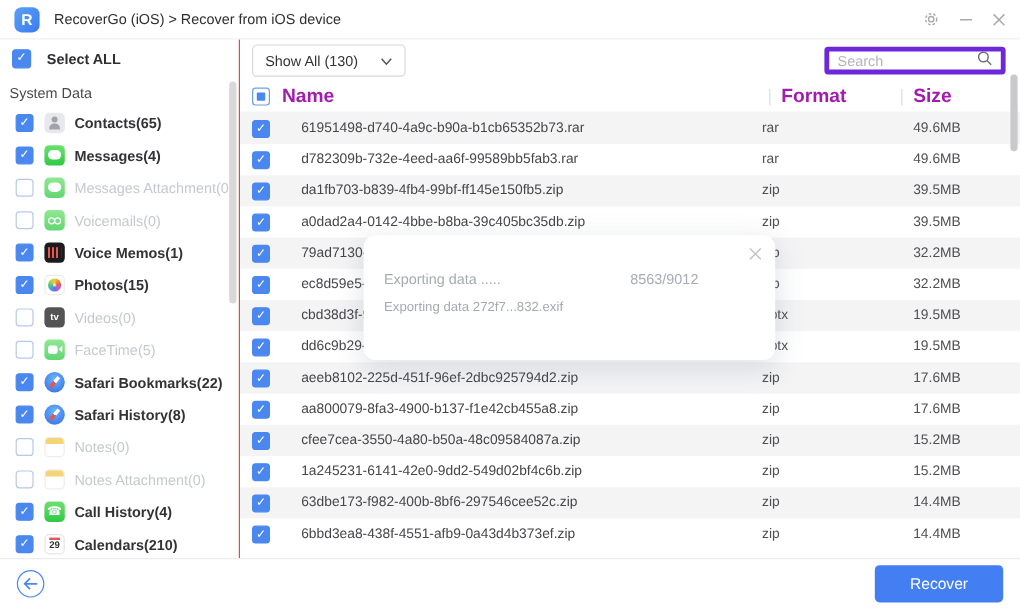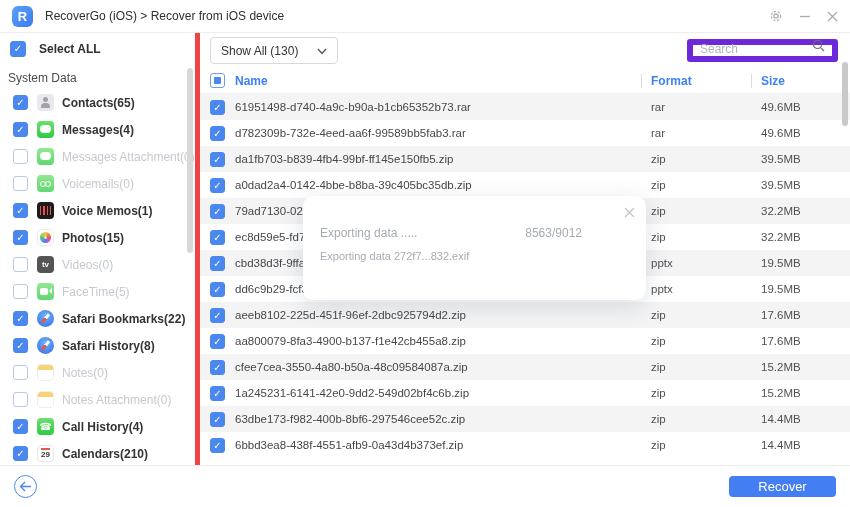--- a/index.html
+++ b/index.html
@@ -12,21 +12,21 @@
     border-bottom:1px solid #ededed; display:flex; align-items:center; padding:0 12px; }
   .logo { width:21px; height:21px; border-radius:6px;
     background:linear-gradient(135deg,#5aa0f8,#3b7bf0); color:#fff; font-weight:bold;
     font-size:13px; display:flex; align-items:center; justify-content:center; margin-right:12px; }
   .title-text { font-size:12px; color:#2f2f31; }
   .tb-icons { margin-left:auto; display:flex; align-items:center; gap:16px; }
   .tb-icons svg { display:block; }
 
   
   .sidebar { position:absolute; top:33px; left:0; width:200px; bottom:42px;
-    border-right:5px solid #ef4444; background:#fff; }
+    border-right:1px solid #ef4444; background:#fff; }
   .main { position:absolute; top:33px; left:200px; right:0; bottom:42px; background:#fff; }
 
   
   .cb { width:15px; height:15px; border-radius:3px; flex:none; position:relative; }
   .cb.checked { background:#4a87ee; border:1px solid #4a87ee; }
   .cb.checked::after { content:"✓"; position:absolute; left:0; top:0; right:0; bottom:0;
     color:#fff; font-size:10px; line-height:14px; text-align:center; }
   .cb.unchecked { background:#fff; border:1px solid #b7c8ea; }
   .cb.indeterminate { background:#fff; border:1px solid #6f9df0; }
   .cb.indeterminate::after { content:""; position:absolute; left:3px; top:3px; width:7px; height:7px;
@@ -84,48 +84,48 @@
   .ic-calendar::after { content:""; position:absolute; top:2px; left:3px; right:3px; height:1.5px; background:#e4574d; }
 
   .sb-scroll { position:absolute; top:35px; right:2px; width:6px; height:185px;
     background:#d8d8d8; border-radius:3px; }
 
   
   .toolbar { height:35px; display:flex; align-items:center; padding:0 12px 0 10px; }
   .dropdown { width:128px; height:27px; border:1px solid #d9d9d9; border-radius:4px;
     display:flex; align-items:center; padding:0 10px; font-size:12px; color:#333; gap:6px; }
   .dropdown .dd-label { flex:1; }
-  .searchbox { margin-left:auto; width:151px; height:23px; border:6px solid #6d28d9; border-radius:3px;
-    display:flex; align-items:flex-end; padding:0 7px; }
+  .searchbox { margin-left:auto; width:151px; height:23px; border:4px solid #6d28d9; border-radius:3px;
+    display:flex; align-items:center; padding:0 7px; }
   .searchbox input { border:none; outline:none; flex:1; font-size:12px; color:#444; width:100px;
     font-family:inherit; background:transparent; }
   .searchbox input::placeholder { color:#b4b4b8; }
 
   
-  .thead { height:26px; display:flex; align-items:center; padding-left:10px; font-size:12px;
-    font-weight:700; color:#3b82f6; border-bottom:1px solid #f2f2f2; }
+  .thead { height:26px; display:flex; align-items:center; padding-left:10px; font-size:16px;
+    font-weight:700; color:#a21caf; border-bottom:1px solid #f2f2f2; }
   .c-check { width:25px; flex:none; display:flex; align-items:center; }
   .c-name { flex:1; min-width:0; }
   .c-format { width:110px; flex:none; position:relative; padding-left:6px; }
   .c-size { width:95px; flex:none; position:relative; padding-left:6px; }
   .thead .c-format::before, .thead .c-size::before { content:""; position:absolute; left:-4px; top:50%;
     transform:translateY(-50%); width:1px; height:14px; background:#dcdcdc; }
-  .trow { height:26px; display:flex; align-items:center; padding-left:10px; font-size:11.5px; color:#46464a; }
+  .trow { height:26px; display:flex; align-items:center; padding-left:10px; font-size:11.5px; color:#46464a;gap:16px; }
   .trow:nth-child(odd) { background:#f4f4f5; }
   .trow .c-name { white-space:nowrap; overflow:hidden; }
   .trow .c-format, .trow .c-size { color:#505054; }
   .tbl-scroll { position:absolute; top:29px; right:2px; width:6px; height:64px;
     background:#c9c9cb; border-radius:3px; }
 
   
   .footer { position:absolute; left:0; right:0; bottom:0; height:42px; background:#fff;
     border-top:1px solid #ececec; display:flex; align-items:center; padding:0 14px; }
   .back-btn { width:23px; height:23px; border-radius:50%; border:1.5px solid #4a87ee;
     display:flex; align-items:center; justify-content:center; }
-  .recover-btn { margin-left:auto; width:107px; height:21px; background:#437ff2; border:none;
+  .recover-btn { margin-left:auto; width:107px; height:31px; background:#437ff2; border:none;
     border-radius:4px; color:#fff; font-size:13px; font-family:inherit; }
 
   
   .modal { position:absolute; left:303px; top:196px; width:343px; height:104px; background:#fff;
     border-radius:10px; box-shadow:0 6px 24px rgba(80,90,110,.18); padding:10px 18px 0 17px; }
   .modal-close { position:absolute; top:8px; right:11px; }
   .m-row1 { display:flex; margin-top:20px; font-size:12px; color:#a6abb2; }
   .m-count { margin-left:auto; margin-right:46px; }
   .m-row2 { display:flex; align-items:center; margin-top:7px; }
   .ptrack { width:262px; height:10px; border-radius:5px; background:#efeff1; overflow:hidden; }

